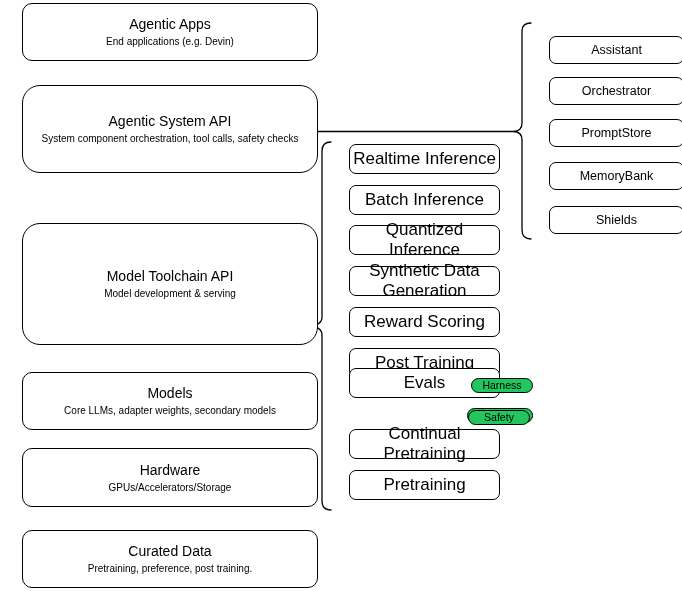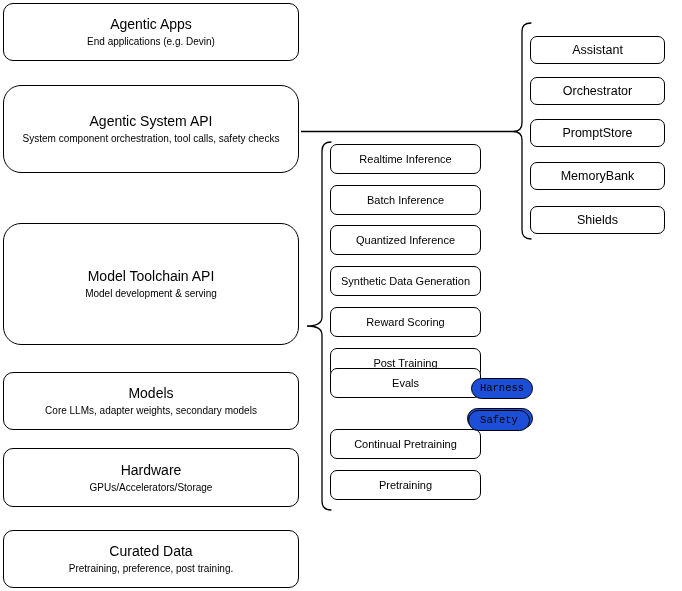--- a/index.html
+++ b/index.html
@@ -14,39 +14,39 @@
   .node{
     position:absolute;
     box-sizing:border-box;
     background:#ffffff;
     border:1px solid #000000;
     display:flex;
     flex-direction:column;
     align-items:center;
     justify-content:center;
     text-align:center;
+    margin-left:19px;
   }
   .lbox{left:3px;width:296px;}
   .r10{border-radius:10px;}
   .r18{border-radius:18px;}
   .ltitle{font-size:14px;line-height:17px;}
   .lsub{font-size:10px;line-height:13px;margin-top:2px;}
-  .mbox{left:330px;width:151px;height:30px;border-radius:7px;font-size:11px;}
+  .mbox{left:330px;width:151px;height:30px;border-radius:7px;font-size:17px;}
   .rbox{left:530px;width:135px;height:28px;border-radius:7px;font-size:12.5px;}
   .pill{
     position:absolute;
     box-sizing:border-box;
-    height:21px;
-    background:#1d4ed8;
+    height:15px;
+    background:#22c55e;
     border:1px solid #000000;
     border-radius:999px;
     display:flex;align-items:center;justify-content:center;
     font-size:10.5px;line-height:11px;
     z-index:3;
-    font-family:Liberation Mono, monospace;
   }
   .mbox,.rbox{z-index:2;}
   .lbox{z-index:2;}
   #overlay{position:absolute;left:0;top:0;z-index:1;}
 </style>
 </head>
 <body>
 
 <div id="canvas">
 

